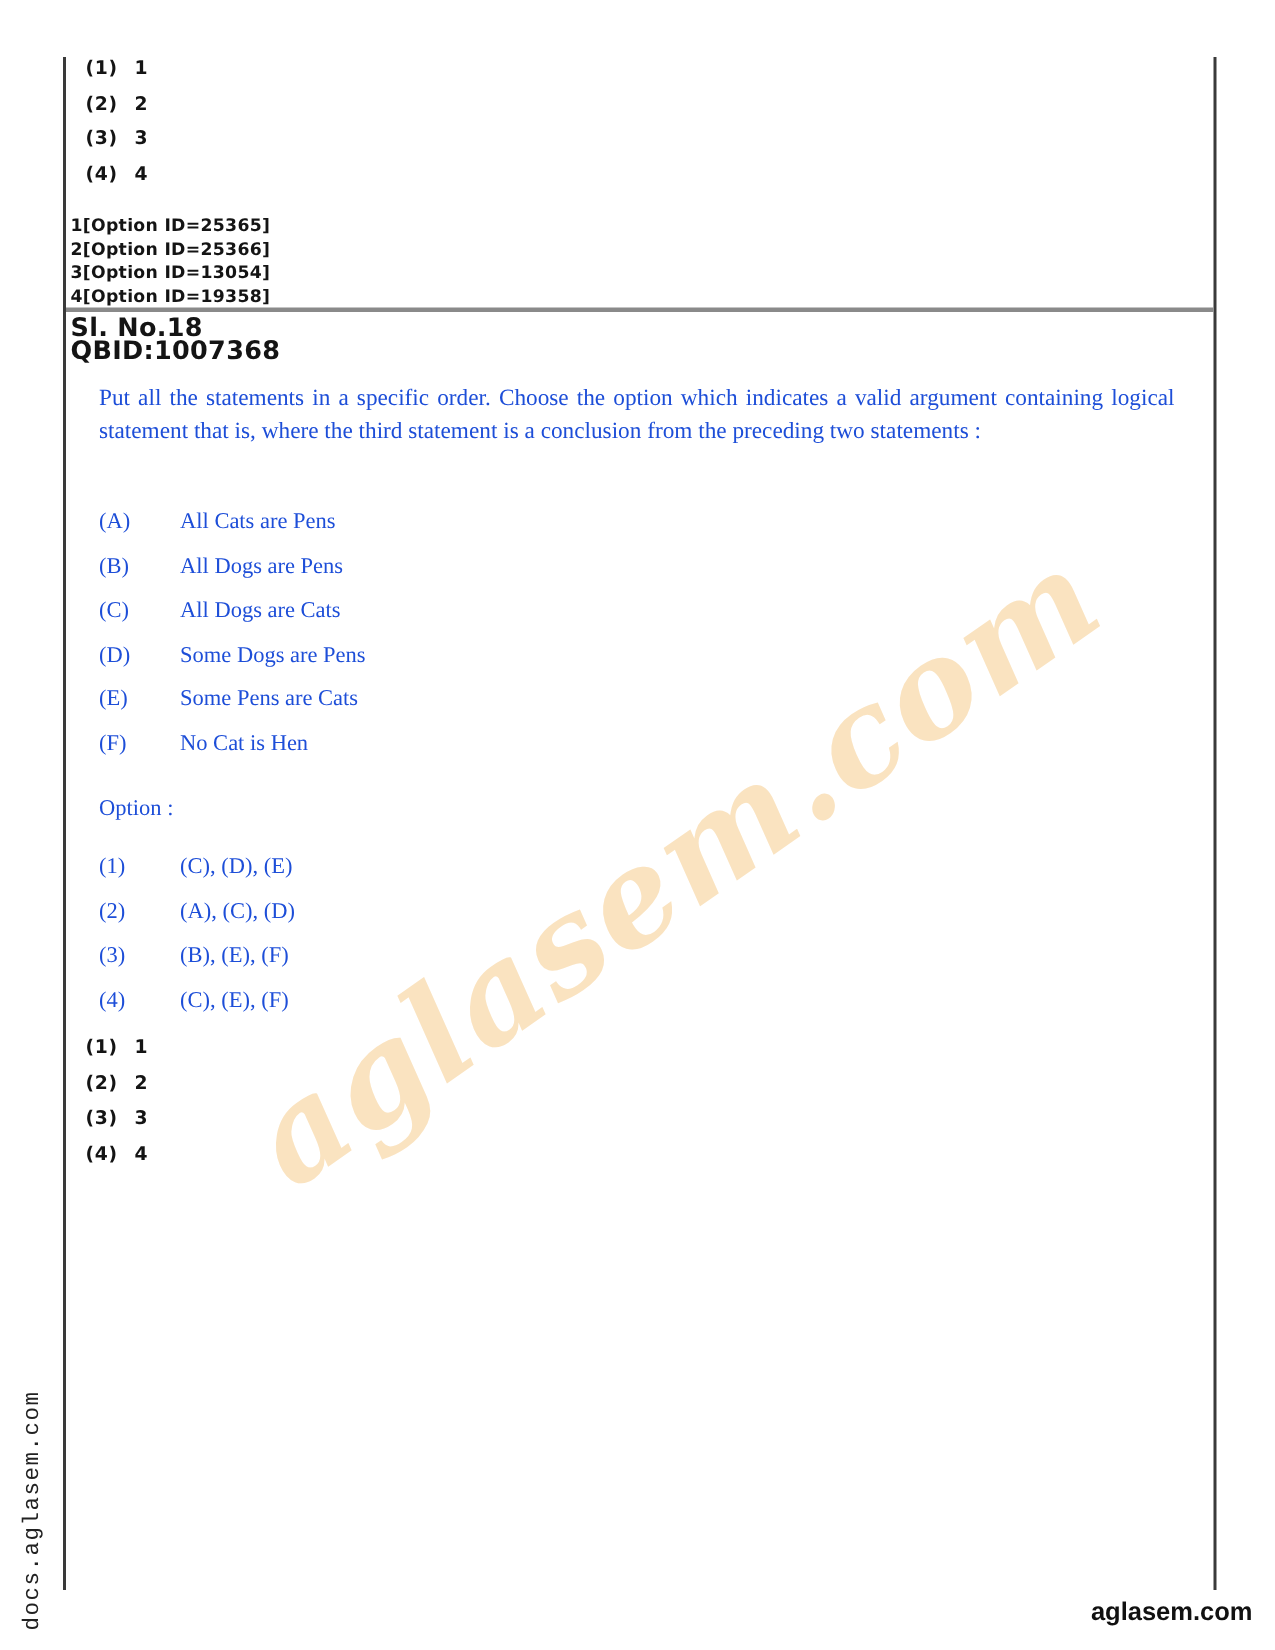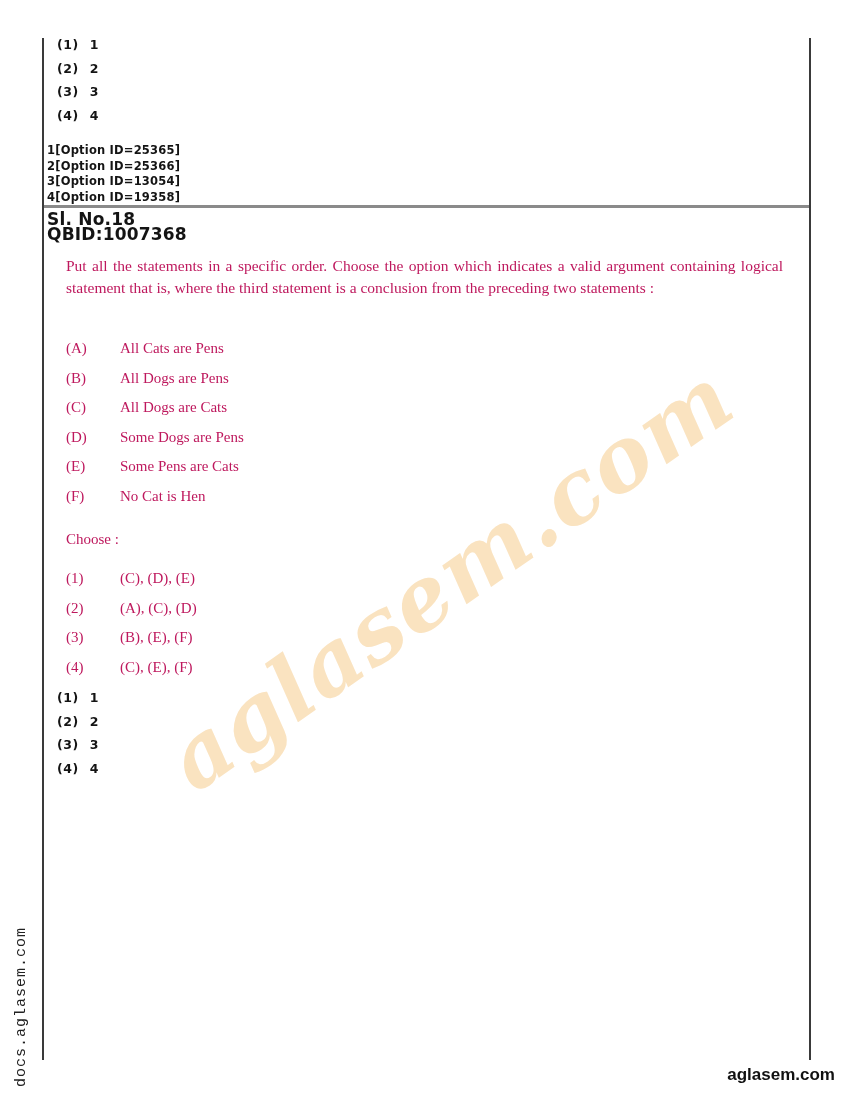--- a/index.html
+++ b/index.html
@@ -29,21 +29,21 @@
   .bold-sans { font-family: "DejaVu Sans", "Liberation Sans", sans-serif; font-weight: bold; color: #141414; }
   .answer-options-top { position: absolute; left: 57px; top: 37px; }
   .answer-options-bottom { position: absolute; left: 57px; top: 690px; }
   .ans-row { font-size: 12.5px; line-height: 15px; margin-bottom: 8.5px; letter-spacing: 0.5px; }
   .ans-row .val { margin-left: 11px; }
   .option-ids { position: absolute; left: 47px; top: 143px; }
   .optid-row { font-size: 11.5px; line-height: 15.5px; letter-spacing: 0.2px; }
   .q-meta { position: absolute; left: 47px; top: 212px; }
   .q-meta div { font-size: 17px; line-height: 15px; letter-spacing: 0.2px; }
   
-  .serif { font-family: "Liberation Serif", "DejaVu Serif", serif; color: #be185d; }
+  .serif { font-family: "Liberation Serif", "DejaVu Serif", serif; color: #1d4ed8; }
   .question-text {
     position: absolute; left: 66px; top: 255px; width: 717px;
     font-size: 15.5px; line-height: 22.4px; text-align: justify;
   }
   .statements { position: absolute; left: 66px; top: 339px; }
   .stmt-row { display: flex; font-size: 15px; line-height: 19px; margin-bottom: 10.5px; }
   .stmt-row .lbl { width: 54px; flex: 0 0 54px; }
   .choose-label { position: absolute; left: 66px; top: 531px; font-size: 15px; }
   .choices { position: absolute; left: 66px; top: 569px; }
   .choice-row { display: flex; font-size: 15px; line-height: 19px; margin-bottom: 10.5px; }
@@ -124,21 +124,21 @@
     <div class="stmt-row">
         <span class="lbl">(E)</span>
         <span>Some Pens are Cats</span>
       </div>
     <div class="stmt-row">
         <span class="lbl">(F)</span>
         <span>No Cat is Hen</span>
       </div>
   </div>
 
-  <div class="choose-label serif">Choose :</div>
+  <div class="choose-label serif">Option :</div>
 
   <div class="choices serif">
     <div class="choice-row">
         <span class="lbl">(1)</span>
         <span>(C), (D), (E)</span>
       </div>
     <div class="choice-row">
         <span class="lbl">(2)</span>
         <span>(A), (C), (D)</span>
       </div>

